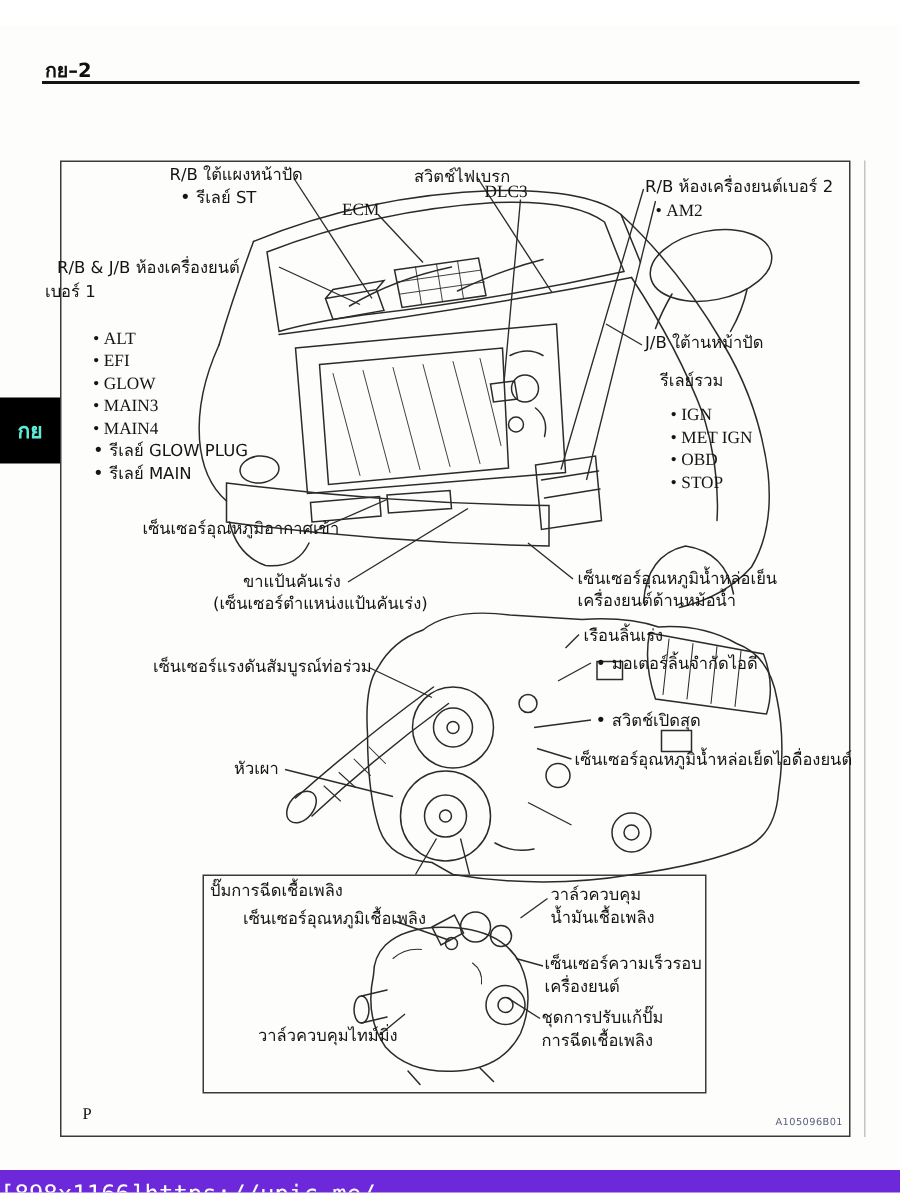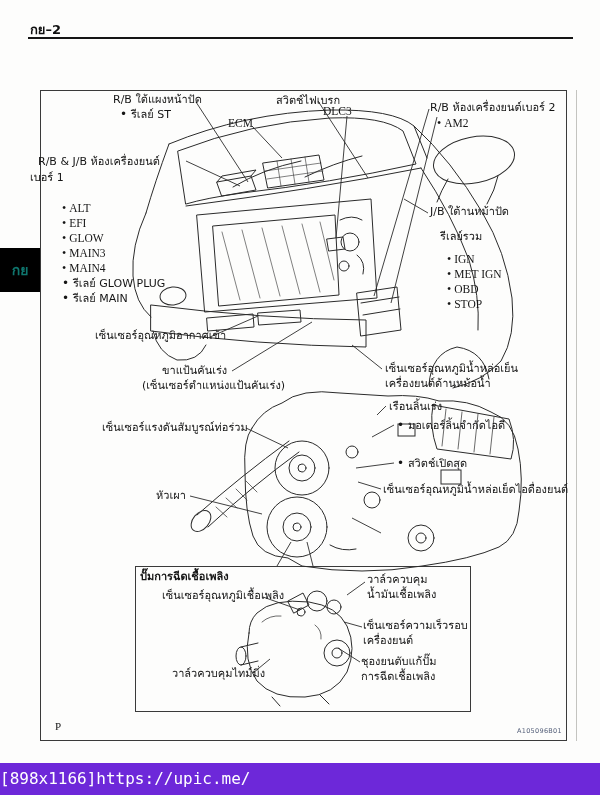--- a/index.html
+++ b/index.html
@@ -1,28 +1,28 @@
 <!DOCTYPE html>
 <html><head>
 <meta charset="utf-8">
 <style>
   *{margin:0;padding:0;box-sizing:border-box}
   html,body{width:600px;height:795px}
   body{background:#fff;font-family:"DejaVu Sans",sans-serif;color:#101010;position:relative;overflow:hidden}
-  .page{position:absolute;left:0;top:0;width:600px;height:773px;background:#fdfdfc}
+  .page{position:absolute;left:0;top:17px;width:600px;height:773px;background:#fdfdfc}
   .abs{position:absolute}
   .hdr{font-weight:700;font-size:13px;white-space:nowrap}
   .rule{position:absolute;background:#151515}
   .section-title{font-size:17px;font-weight:700;white-space:nowrap}
   .frame{position:absolute;border:1.4px solid #3a3a3a;background:transparent}
-  .tab{position:absolute;background:#000;color:#0f766e;display:flex;align-items:center;justify-content:center;font-size:14px;font-weight:700}
+  .tab{position:absolute;background:#000;color:#5eead4;display:flex;align-items:center;justify-content:center;font-size:14px;font-weight:700}
   .label{position:absolute;font-size:11px;line-height:13px;white-space:nowrap;color:#151515}
   .latin{font-family:Liberation Serif, serif;font-size:11.5px}
   .bullet::before{content:"\2022\00a0";font-size:12px}
-  .bold{font-weight:700}
+  .bold{font-weight:400}
   svg{position:absolute;left:0;top:0}
   .footer-code{position:absolute;font-size:6.5px;color:#55607a;letter-spacing:0.3px}
   .bar{position:absolute;background:#6d28d9;color:#fff;font-family:"DejaVu Sans Mono",monospace;font-size:16px;line-height:31px;padding-right:5px}
   .edge{position:absolute;background:#c4c4c0;width:1px}
 </style>
 </head>
 <body>
 
 <div class="page">
 
@@ -165,21 +165,21 @@
   <div class="label" style="left:383px;top:483px">เซ็นเซอร์อุณหภูมิน้ำหล่อเย็ดไอดื่องยนต์</div>
   <div class="label" style="left:102px;top:421px">เซ็นเซอร์แรงดันสัมบูรณ์ท่อร่วม</div>
   <div class="label" style="left:156px;top:489px">หัวเผา</div>
 
   <div class="label bold" style="left:140px;top:570px">ปั๊มการฉีดเชื้อเพลิง</div>
   <div class="label" style="left:162px;top:589px">เซ็นเซอร์อุณหภูมิเชื้อเพลิง</div>
   <div class="label" style="left:367px;top:573px">วาล์วควบคุม</div>
   <div class="label" style="left:367px;top:588px">น้ำมันเชื้อเพลิง</div>
   <div class="label" style="left:363px;top:619px">เซ็นเซอร์ความเร็วรอบ</div>
   <div class="label" style="left:363px;top:634px">เครื่องยนต์</div>
-  <div class="label" style="left:361px;top:655px">ชุองยนตับแก้ปั๊ม</div>
+  <div class="label" style="left:361px;top:655px">ชุดการปรับแก้ปั๊ม</div>
   <div class="label" style="left:361px;top:670px">การฉีดเชื้อเพลิง</div>
   <div class="label" style="left:172px;top:667px">วาล์วควบคุมไทม์มิ่ง</div>
 
   <div class="label latin" style="left:55px;top:720px;font-size:11px">P</div>
   <div class="footer-code" style="right:38px;top:727px">A105096B01</div>
 
   <div class="bar" style="left:0;top:763px;width:600px;height:32px">[898x1166]https://upic.me/</div>
 
 </div>
 

